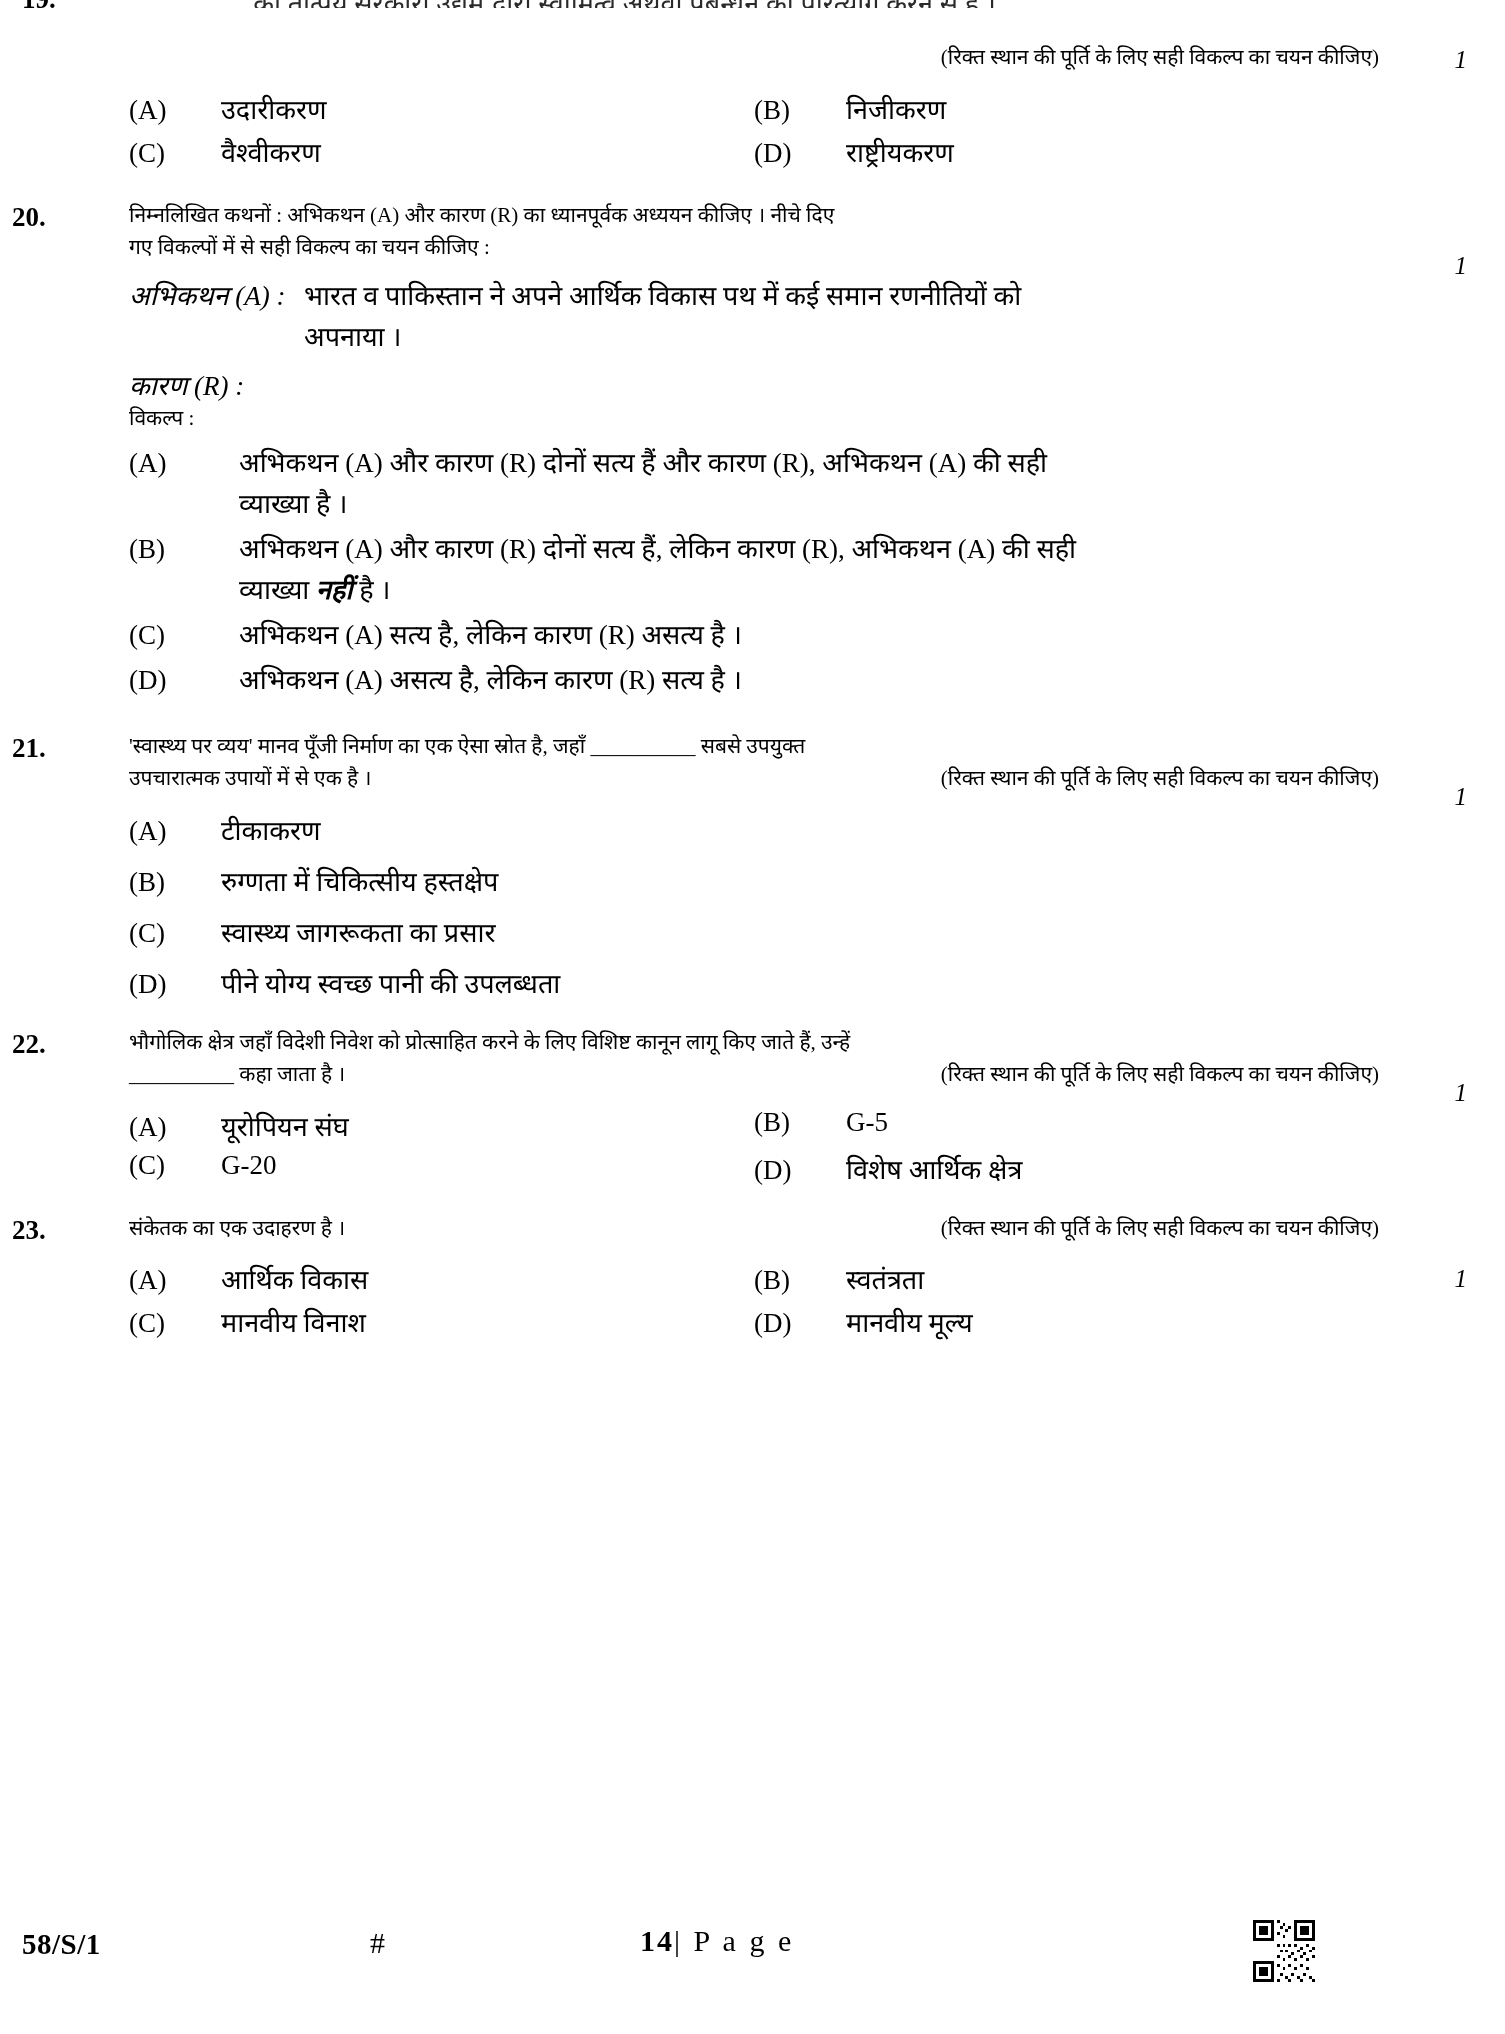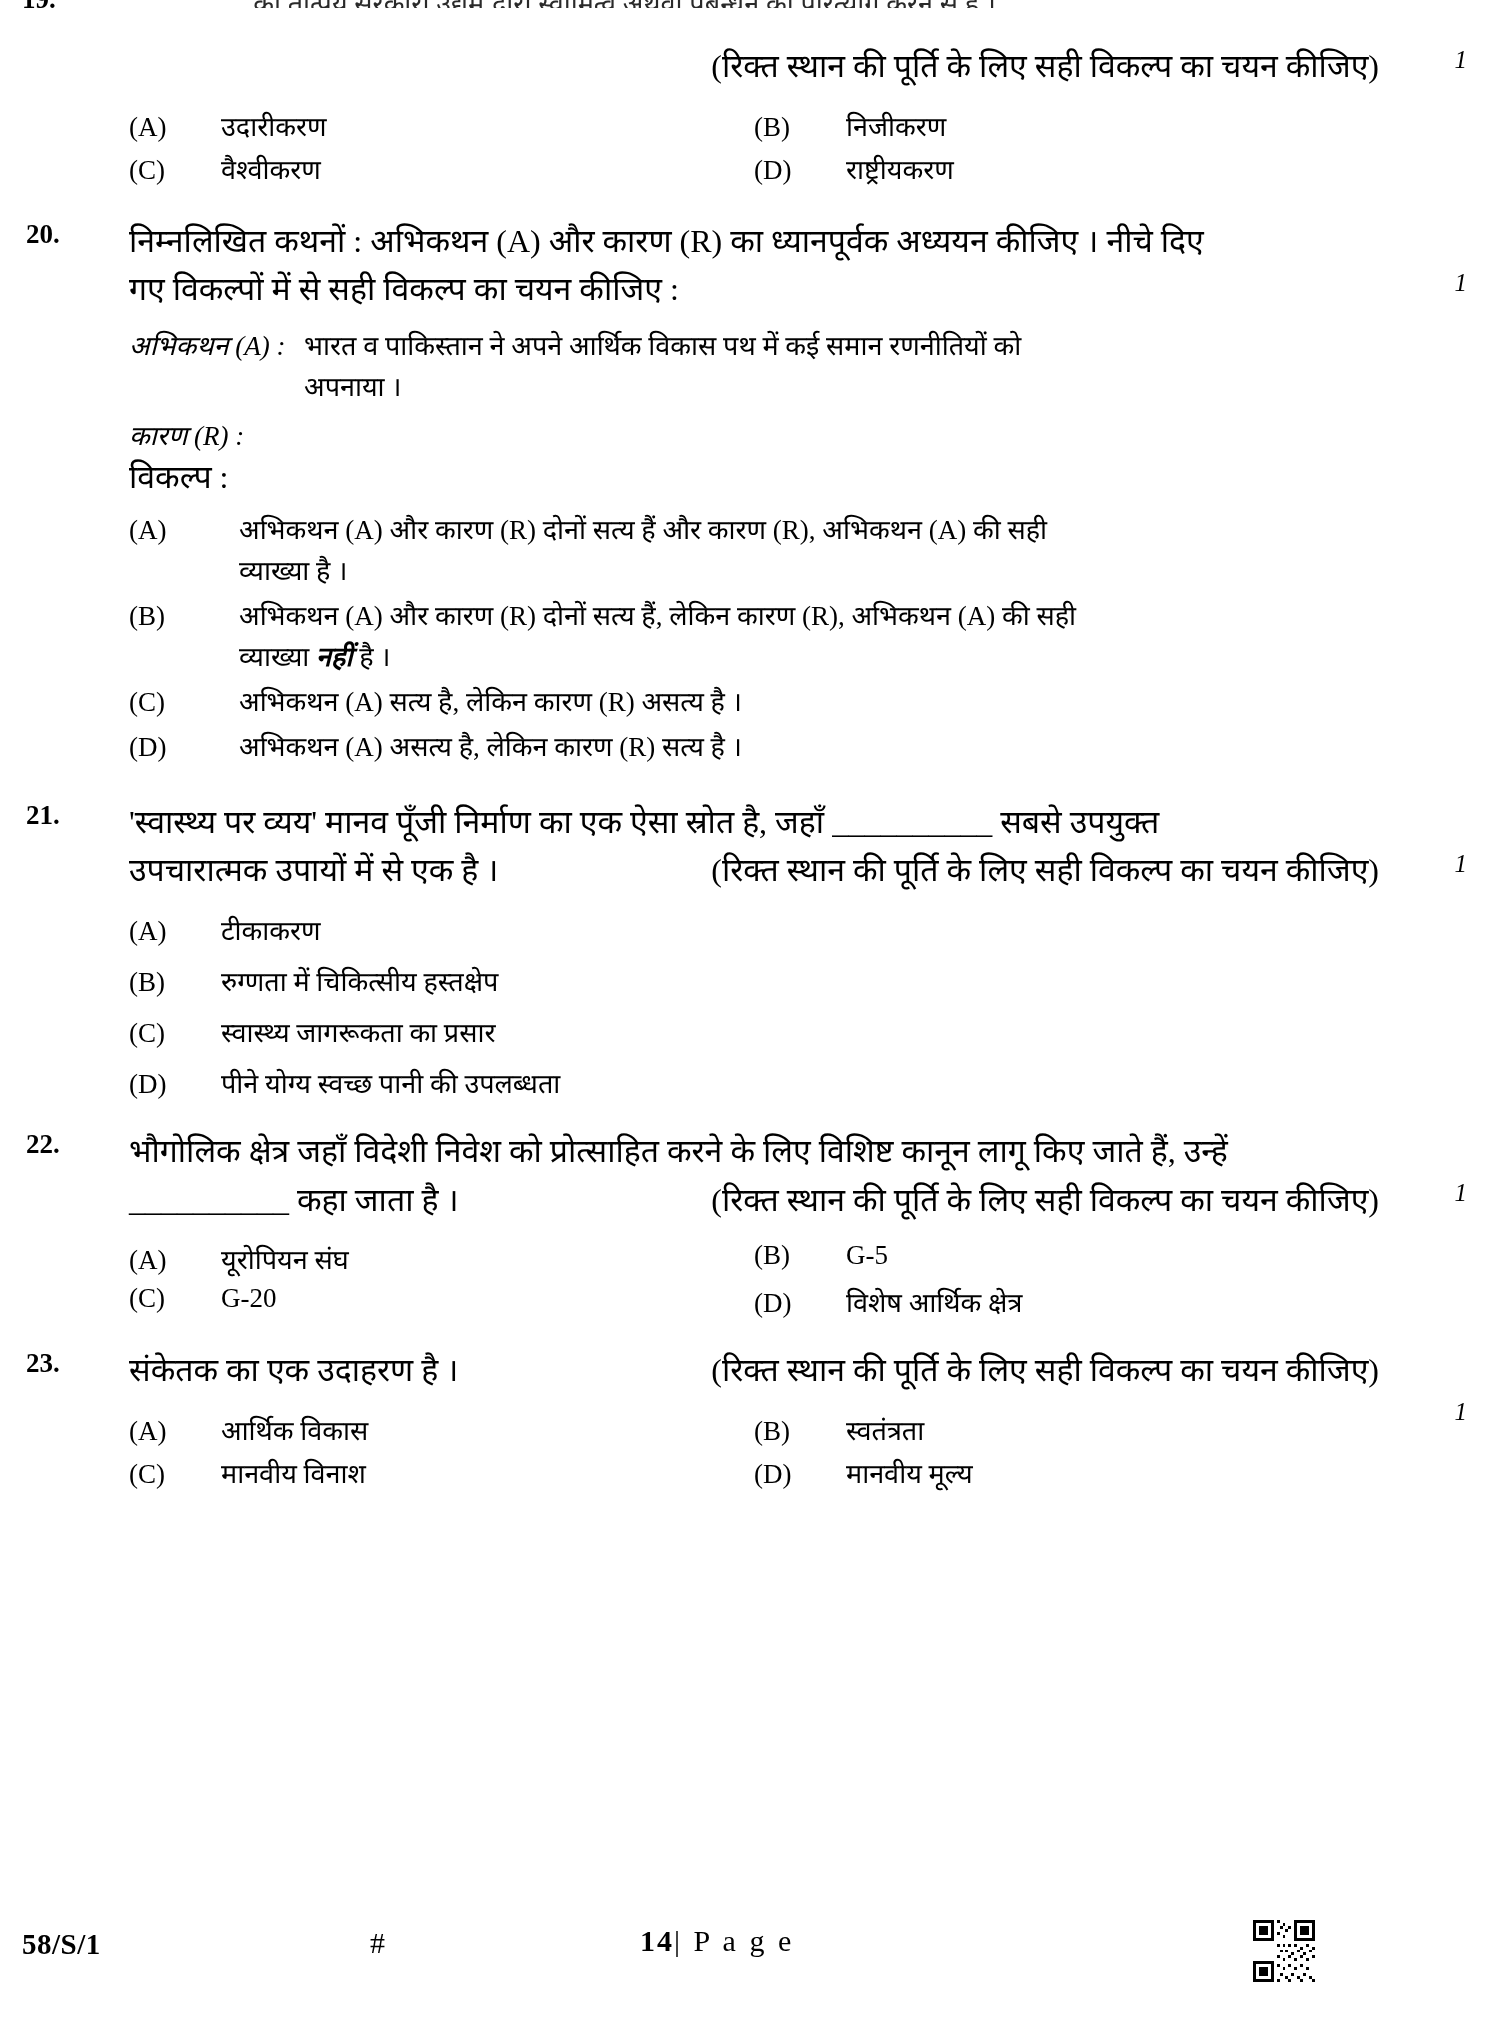--- a/index.html
+++ b/index.html
@@ -23,35 +23,35 @@
     padding: 4px;
   }
   
   .q {
     position: relative;
     display: block;
     margin: 0;
   }
   .qnum {
     position: absolute;
-    left: 22px;
+    left: 8px;
     font-weight: bold;
     font-size: 27px;
     font-family: "Liberation Serif", serif;
   }
   .mark {
     position: absolute;
     right: 42px;
     font-style: italic;
     font-size: 25px;
   }
   .body {
     margin-left: 125px;
     margin-right: 130px;
-    font-size: 32px;
+    font-size: 21px;
     line-height: 1.52;
     text-align: justify;
   }
   .line {
     display: block;
     white-space: pre-wrap;
   }
   .opts-2col {
     margin-left: 125px;
     margin-right: 130px;

